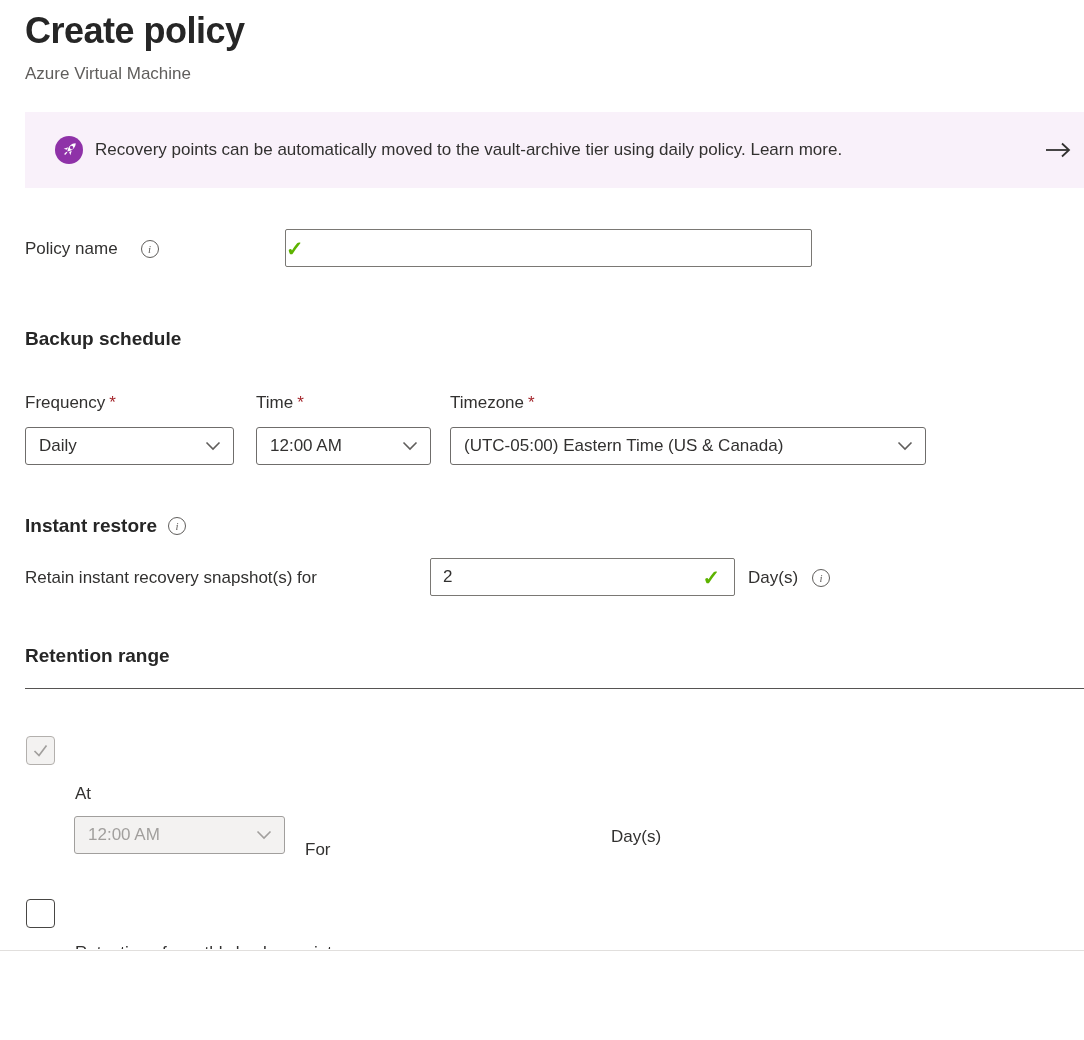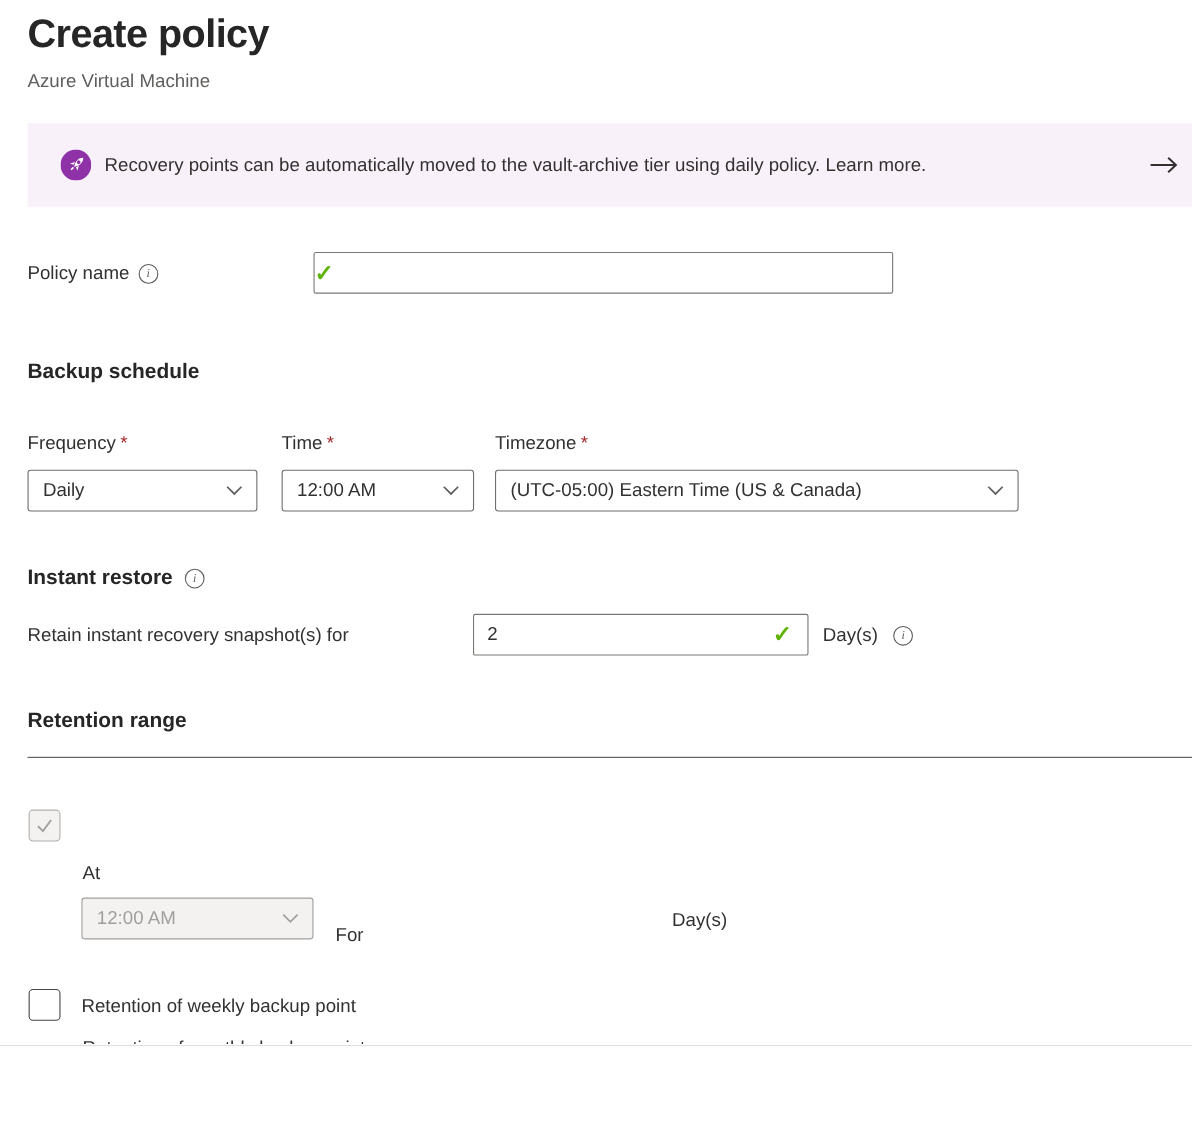--- a/index.html
+++ b/index.html
@@ -67,21 +67,21 @@
     </span>
     <span class="banner-text">Recovery points can be automatically moved to the vault-archive tier using daily policy. Learn more.</span>
     <span class="banner-arrow">
       <svg width="28" height="18" viewBox="0 0 28 18">
         <line x1="2" y1="9" x2="25" y2="9" stroke="#323130" stroke-width="1.8"></line>
         <polyline points="18,2.5 25,9 18,15.5" fill="none" stroke="#323130" stroke-width="1.8"></polyline>
       </svg>
     </span>
   </div>
 
-  <div class="plain-label" style="left:25px; top:239px; display:flex; align-items:center; gap:8px;">
+  <div class="plain-label" style="left:25px; top:239px; display:flex; align-items:center; gap:23px;">
     <span>Policy name</span>
     <span class="info-icon">
         <span>i</span>
       </span>
   </div>
   <div class="text-input" style="left:285px; top:229px; width:527px;">
     <span class="valid-check">✓</span>
   </div>
 
   <div class="section-heading" style="left:25px; top:328px;">Backup schedule</div>
@@ -155,21 +155,20 @@
     <span class="dd-value">12:00 AM</span>
     <span class="chev">
         <svg width="16" height="10" viewBox="0 0 16 10">
           <polyline points="1.5,1.5 8,8 14.5,1.5" fill="none" stroke="currentColor" stroke-width="1.6"></polyline>
         </svg>
       </span>
   </div>
   <div class="plain-label" style="left:611px; top:827px;">Day(s)</div>
 
   <div class="checkbox" style="left:26px; top:899px;"></div>
-  <div class="plain-label" style="left:74px; top:905px;">Retention of weekly backup point</div>
 
   <div class="clip-sliver">
     <span>Retention of monthly backup point</span>
   </div>
 
   <div class="footer">
     <button class="ok-button">OK</button>
   </div>
 
 </div>

